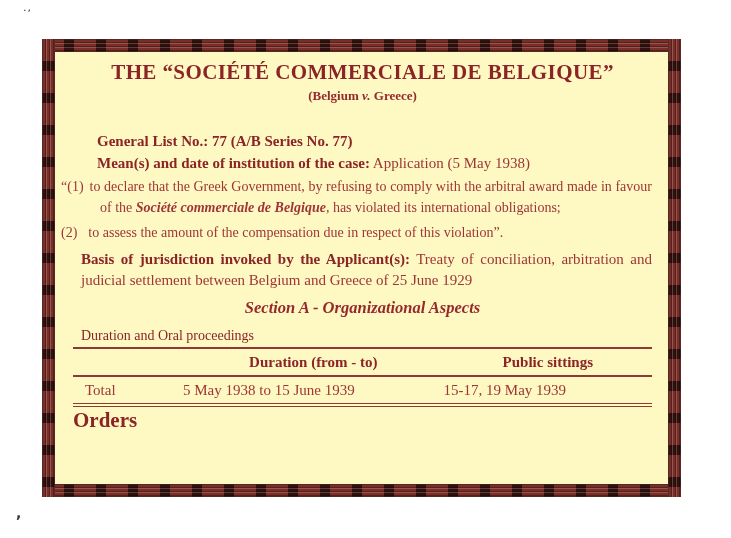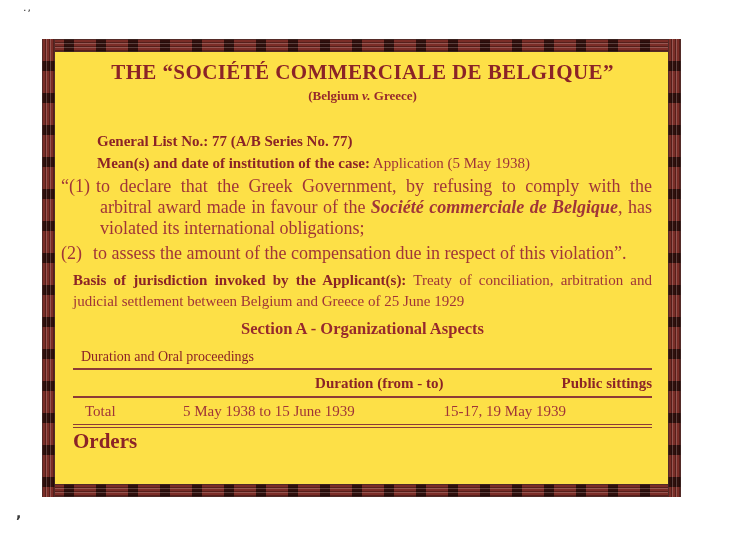--- a/index.html
+++ b/index.html
@@ -27,64 +27,64 @@
       repeating-linear-gradient(90deg, rgba(255,255,255,0.20) 0 1px, rgba(0,0,0,0) 1px 3px, rgba(0,0,0,0.30) 3px 4px),
       repeating-linear-gradient(180deg, #7b2d27 0 22px, #31100d 22px 32px);
     box-shadow: inset 1px 0 0 rgba(30,8,6,.55), inset -1px 0 0 rgba(30,8,6,.55);
   }
   .fb-top{top:0;}
   .fb-bottom{bottom:0;}
   .fb-left{left:0;}
   .fb-right{right:0;}
 
   .inner{
-    position:absolute;inset:13px;background:#fde047;
+    position:absolute;inset:13px;background:#fef9c3;
     padding:6px 16px 0 18px;box-sizing:border-box;overflow:hidden;
   }
 
   
   .title{
     margin:2px 0 0 0;text-align:center;font-size:21px;line-height:24px;
     font-weight:bold;color:#8b2327;letter-spacing:.4px;
   }
   .subtitle{
     margin:0;text-align:center;font-size:13px;line-height:23px;
     color:#96292d;font-weight:bold;
   }
   .subtitle .vs{font-style:italic;}
   .fields{margin-top:23px;}
   .line{font-size:15px;line-height:22px;color:#a03538;margin-left:24px;}
   .lbl{font-weight:bold;color:#8b2327;}
   .boldval{font-weight:bold;color:#8b2327;}
 
   .claim{margin-top:2px;}
   .claim-item{
-    font-size:18px;line-height:21px;color:#a03538;text-align:justify;
+    font-size:14px;line-height:21px;color:#a03538;text-align:justify;
     margin:0 0 4px -12px;padding-left:39px;text-indent:-39px;font-family:Liberation Serif, serif;
   }
   .claim-item .num{margin-right:6px;}
   .claim-item.second .num{margin-right:11px;}
   .emph{font-weight:bold;font-style:italic;}
 
   .basis{
-    margin:6px 0 0 0;font-size:15px;line-height:21px;text-align:justify;color:#a03538;
+    margin:6px 0 0 8px;font-size:15px;line-height:21px;text-align:justify;color:#a03538;
   }
   .section-head{
     margin:7px 0 0 0;text-align:center;font-size:16.5px;line-height:20px;
-    font-weight:bold;color:#96292d;
+    font-weight:bold;font-style:italic;color:#96292d;
   }
   .duration-head{
     margin:8px 0 2px 8px;font-size:14px;line-height:19px;font-weight:normal;color:#8b2327;
   }
   table.proc{
     width:100%;border-collapse:collapse;border-top:2px solid #8d3a36;
     font-size:15px;color:#a03538;
   }
   table.proc th{
-    font-weight:bold;color:#8b2327;text-align:right;
+    font-weight:bold;color:#8b2327;text-align:center;
     padding:5px 0 4px 0;border-bottom:2px solid #8d3a36;margin-top:24px;
   }
   table.proc td{padding:5px 0 4px 0;border-bottom:4px double #8d3a36;margin-top:36px;}
   .col-label{width:19%;padding-left:12px !important;}
   .col-duration{width:45%;}
   .col-sittings{width:36%;}
   .orders-head{
     margin:3px 0 0 0;font-size:21px;line-height:20px;font-weight:bold;color:#8b2327;
   }
 </style>

